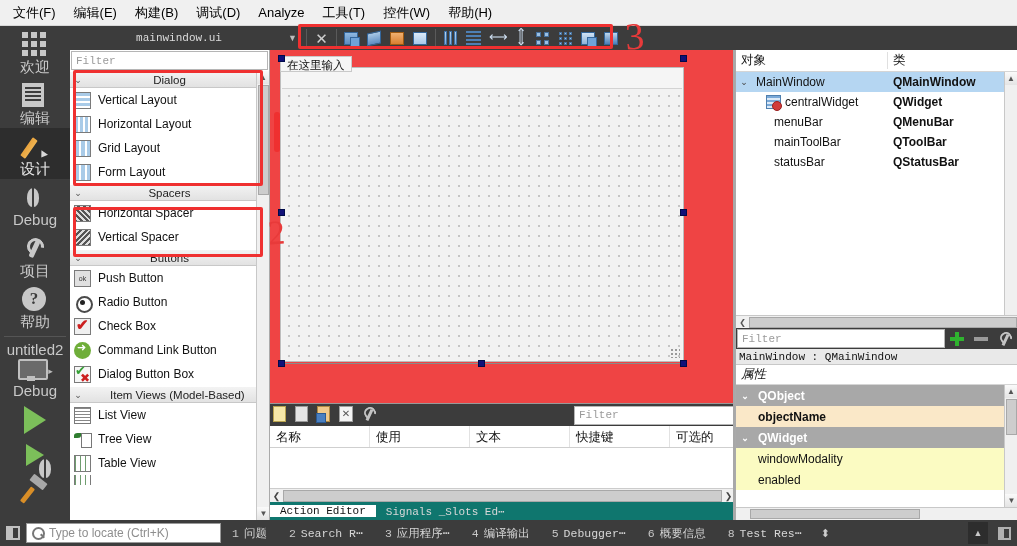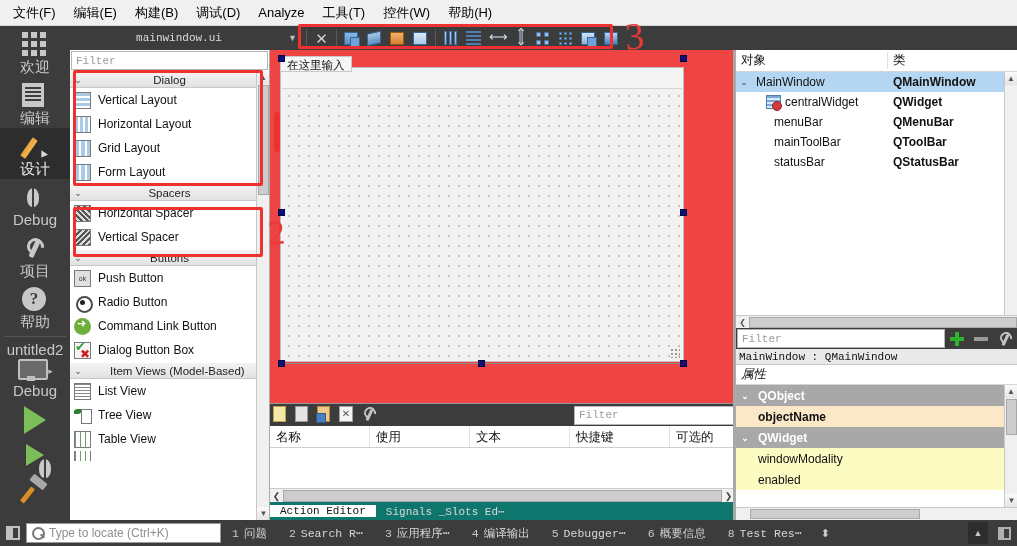--- a/index.html
+++ b/index.html
@@ -576,20 +576,24 @@
       </div>
       <div class="wb-item">
         <span class="wb-ic pb">ok</span>
         <span>Push Button</span>
       </div>
       <div class="wb-item">
         <span class="wb-ic rb"></span>
         <span>Radio Button</span>
       </div>
       <div class="wb-item">
+        <span class="wb-ic cb"></span>
+        <span>Check Box</span>
+      </div>
+      <div class="wb-item">
         <span class="wb-ic cl"></span>
         <span>Command Link Button</span>
       </div>
       <div class="wb-item">
         <span class="wb-ic db"></span>
         <span>Dialog Button Box</span>
       </div>
 
       <div class="wb-cat">
         <span class="chev">⌄</span>

